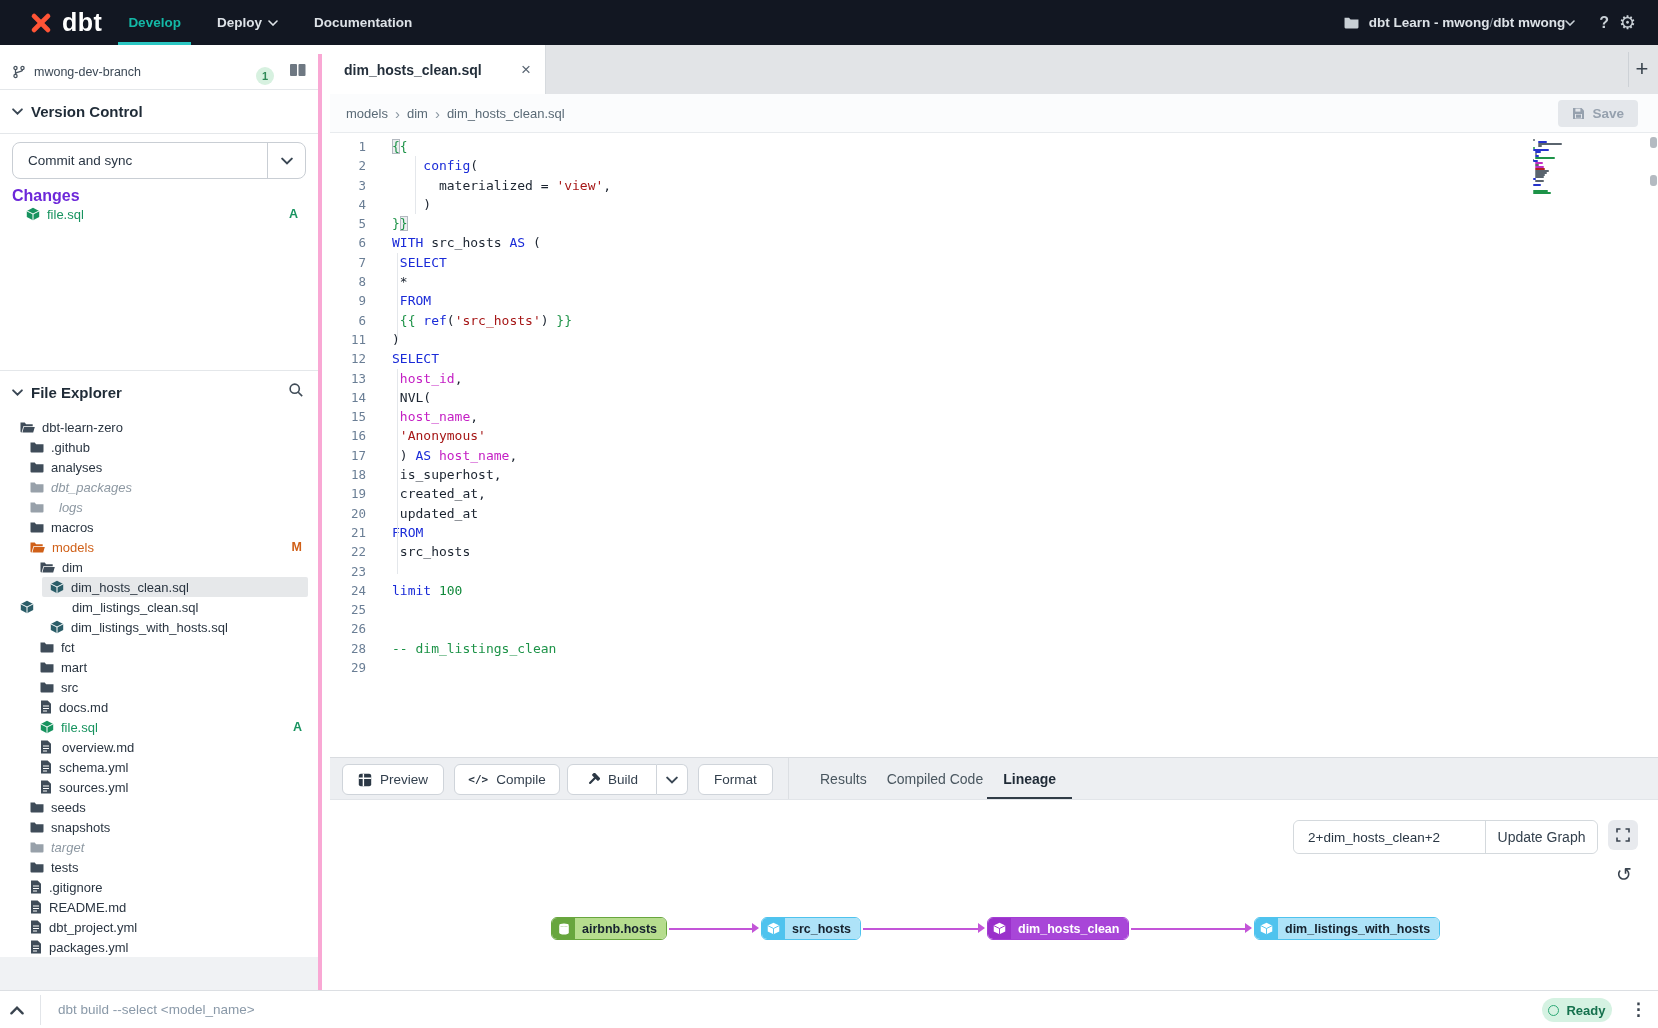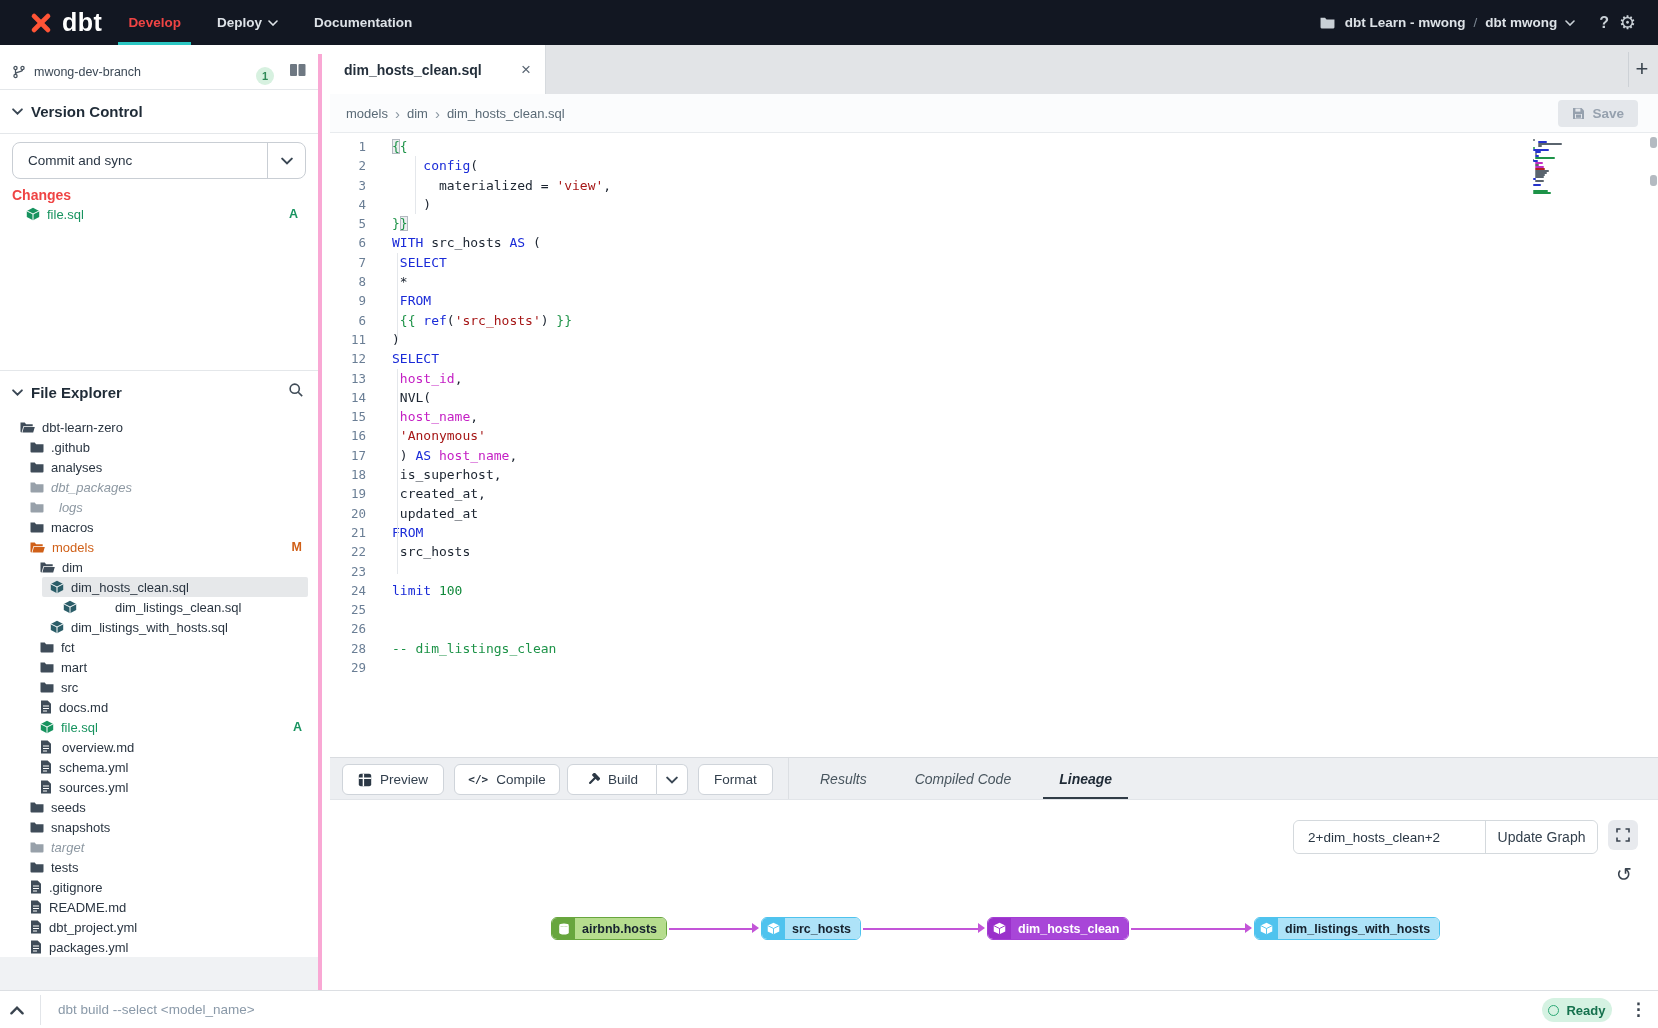--- a/index.html
+++ b/index.html
@@ -7,25 +7,25 @@
               font-family:"Liberation Sans", sans-serif; }
 
   
   .topnav { position:absolute; left:0; top:0; width:1658px; height:45px; background:#121722;
             display:flex; align-items:center; color:#e7eaee; }
   .logo-wrap { display:flex; align-items:center; gap:6px; margin-left:26px; }
   .logo-text { font-size:25px; font-weight:bold; color:#fff; letter-spacing:.5px; }
   .nav-items { display:flex; align-items:center; height:100%; margin-left:26px; gap:36px; }
   .nav-item { position:relative; height:100%; display:flex; align-items:center; gap:6px;
               font-size:13.5px; font-weight:600; color:#dde2e7; cursor:pointer; }
-  .nav-item.active { color:#ef4444;justify-content:flex-end; }
+  .nav-item.active { color:#14b8a6;justify-content:flex-end; }
   .nav-item.active::after { content:''; position:absolute; left:-10px; right:-10px; bottom:0;
               height:3px; background:#2bc7c3; }
   .nav-right { margin-left:auto; display:flex; align-items:center; gap:10px; margin-right:22px; }
-  .nav-acct { display:flex; align-items:center; gap:8px; font-size:13.5px; font-weight:600; color:#dde2e7; }
+  .nav-acct { display:flex; align-items:center; gap:0; font-size:13.5px; font-weight:600; color:#dde2e7; }
   .nav-sep { color:#7d8894; font-weight:400; }
   .nav-glyph { color:#c9d0d6; }
   .help-glyph { font-size:16px; font-weight:bold; color:#c9d0d6; margin-left:14px; cursor:pointer;}
   .gear-glyph { font-size:19px; color:#c9d0d6; cursor:pointer; }
 
   
   .sidebar { position:absolute; left:0; top:54px; width:322px; height:945px; background:#fff;
              border-right:4px solid #f9a8d4; font-size:13px; color:#2a3541; }
   .branch-row { position:absolute; left:0; top:0; width:100%; height:36px; border-bottom:1px solid #e4e7ea;
                 display:flex; align-items:center; padding:0 12px; gap:8px; }
@@ -36,21 +36,21 @@
   .sec-title { font-size:15px; font-weight:bold; color:#1f2b37; }
   .chev-ico { color:#3a4754; display:flex; }
   .vc-badge { position:absolute; right:44px; top:13px; width:18px; height:18px; border-radius:50%;
               background:#d7f1e0; color:#2f8a57; font-size:11px; font-weight:bold;
               display:flex; align-items:center; justify-content:center; }
   .commit-btn { position:absolute; left:12px; right:12px; top:88px; height:37px; background:#fff;
                 border:1px solid #c9ced4; border-radius:8px; display:flex; align-items:center; cursor:pointer; }
   .commit-label { flex:1; padding-left:15px; font-size:13.5px; color:#2a3644; }
   .commit-chev { width:38px; height:100%; border-left:1px solid #c9ced4; display:flex;
                  align-items:center; justify-content:center; color:#3a4754; }
-  .changes-label { position:absolute; left:12px; top:133px; font-size:14px; font-weight:bold; color:#ef4444; }
+  .changes-label { position:absolute; left:12px; top:133px; font-size:16px; font-weight:bold; color:#6d28d9; }
   .change-row { position:absolute; left:0; top:150px; width:100%; height:20px; display:flex;
                 align-items:center; padding-left:26px; gap:7px; cursor:pointer; }
   .change-name { color:#17935f; }
   .change-status { position:absolute; right:20px; font-weight:bold; color:#17935f; font-size:12.5px; }
   .fe-header { position:absolute; left:0; top:316px; width:100%; height:44px; border-top:1px solid #e4e7ea;
                display:flex; align-items:center; padding:0 12px; gap:8px; cursor:pointer; }
   .fe-search { position:absolute; right:14px; top:328px; cursor:pointer; }
   .tree { position:absolute; left:0; top:363px; width:100%; }
   .trow { position:relative; height:20px; display:flex; align-items:center; gap:7px; cursor:pointer; white-space:nowrap; }
   .trow .ticon { display:flex; color:#3f4c59; }
@@ -103,21 +103,21 @@
              border-top:1px solid #d9dce0; border-bottom:1px solid #e2e5e9; }
   .tbtn { position:absolute; top:6px; height:31px; background:#fff; border:1px solid #cfd4da;
           border-radius:6px; display:flex; align-items:center; justify-content:center; gap:8px;
           font-size:13.5px; color:#323f4d; cursor:pointer; }
   .tbtn .bico { display:flex; color:#2c3845; }
   .code-ico { font-family:"DejaVu Sans Mono", monospace; font-size:11px; font-weight:bold; color:#2c3845; }
   .build-chev { position:absolute; top:6px; height:31px; width:31px; background:#fff;
                 border:1px solid #cfd4da; border-left:none; border-radius:0 6px 6px 0;
                 display:flex; align-items:center; justify-content:center; color:#3a4754; cursor:pointer; }
   .tool-divider { position:absolute; left:458px; top:0; width:1px; height:100%; background:#dcdfe3; }
-  .rtabs { position:absolute; left:478px; top:0; height:100%; display:flex; align-items:center; gap:48px; padding-left:12px;font-style:italic; }
+  .rtabs { position:absolute; left:478px; top:0; height:100%; display:flex; align-items:center; gap:20px; padding-left:12px; }
   .rtab { position:relative; height:100%; display:flex; align-items:center; font-size:14px; color:#49565f; cursor:pointer; }
   .rtab.active { color:#1f2a36; font-weight:600; }
   .rtab.active::after { content:''; position:absolute; left:-16px; right:-16px; bottom:0; height:2.5px; background:#313c47; }
 
   
   .lineage { position:absolute; left:0; top:755px; width:100%; height:190px; background:#fff; }
   .sel-group { position:absolute; left:963px; top:20px; width:305px; height:34px; border:1px solid #d4d9dd;
                border-radius:6px; display:flex; background:#fff; }
   .sel-input { width:192px; height:100%; border:none; outline:none; border-right:1px solid #d4d9dd;
                border-radius:6px 0 0 6px; padding:0 14px; font-size:13.5px; color:#2a3744;
@@ -343,21 +343,21 @@
       </div>
       <div class="trow sel" style="margin-left: 42px; padding-left: 8px;">
         <span class="ticon cube">
           <svg width="14" height="14" viewBox="0 0 14 14">
             <path d="M7 0.8 L13.2 3.9 V10.1 L7 13.2 L0.8 10.1 V3.9 Z" fill="currentColor"></path>
             <path d="M0.8 3.9 L7 7 L13.2 3.9 M7 7 V13.2" stroke="#fff" stroke-width="1" fill="none"></path>
           </svg>
         </span>
         <span>dim_hosts_clean.sql</span>
       </div>
-      <div class="trow" style="padding-left: 63px; gap: 38px;">
+      <div class="trow" style="padding-left: 20px; gap: 38px;">
         <span class="ticon cube">
           <svg width="14" height="14" viewBox="0 0 14 14">
             <path d="M7 0.8 L13.2 3.9 V10.1 L7 13.2 L0.8 10.1 V3.9 Z" fill="currentColor"></path>
             <path d="M0.8 3.9 L7 7 L13.2 3.9 M7 7 V13.2" stroke="#fff" stroke-width="1" fill="none"></path>
           </svg>
         </span>
         <span>dim_listings_clean.sql</span>
       </div>
       <div class="trow" style="padding-left: 50px;">
         <span class="ticon cube">

